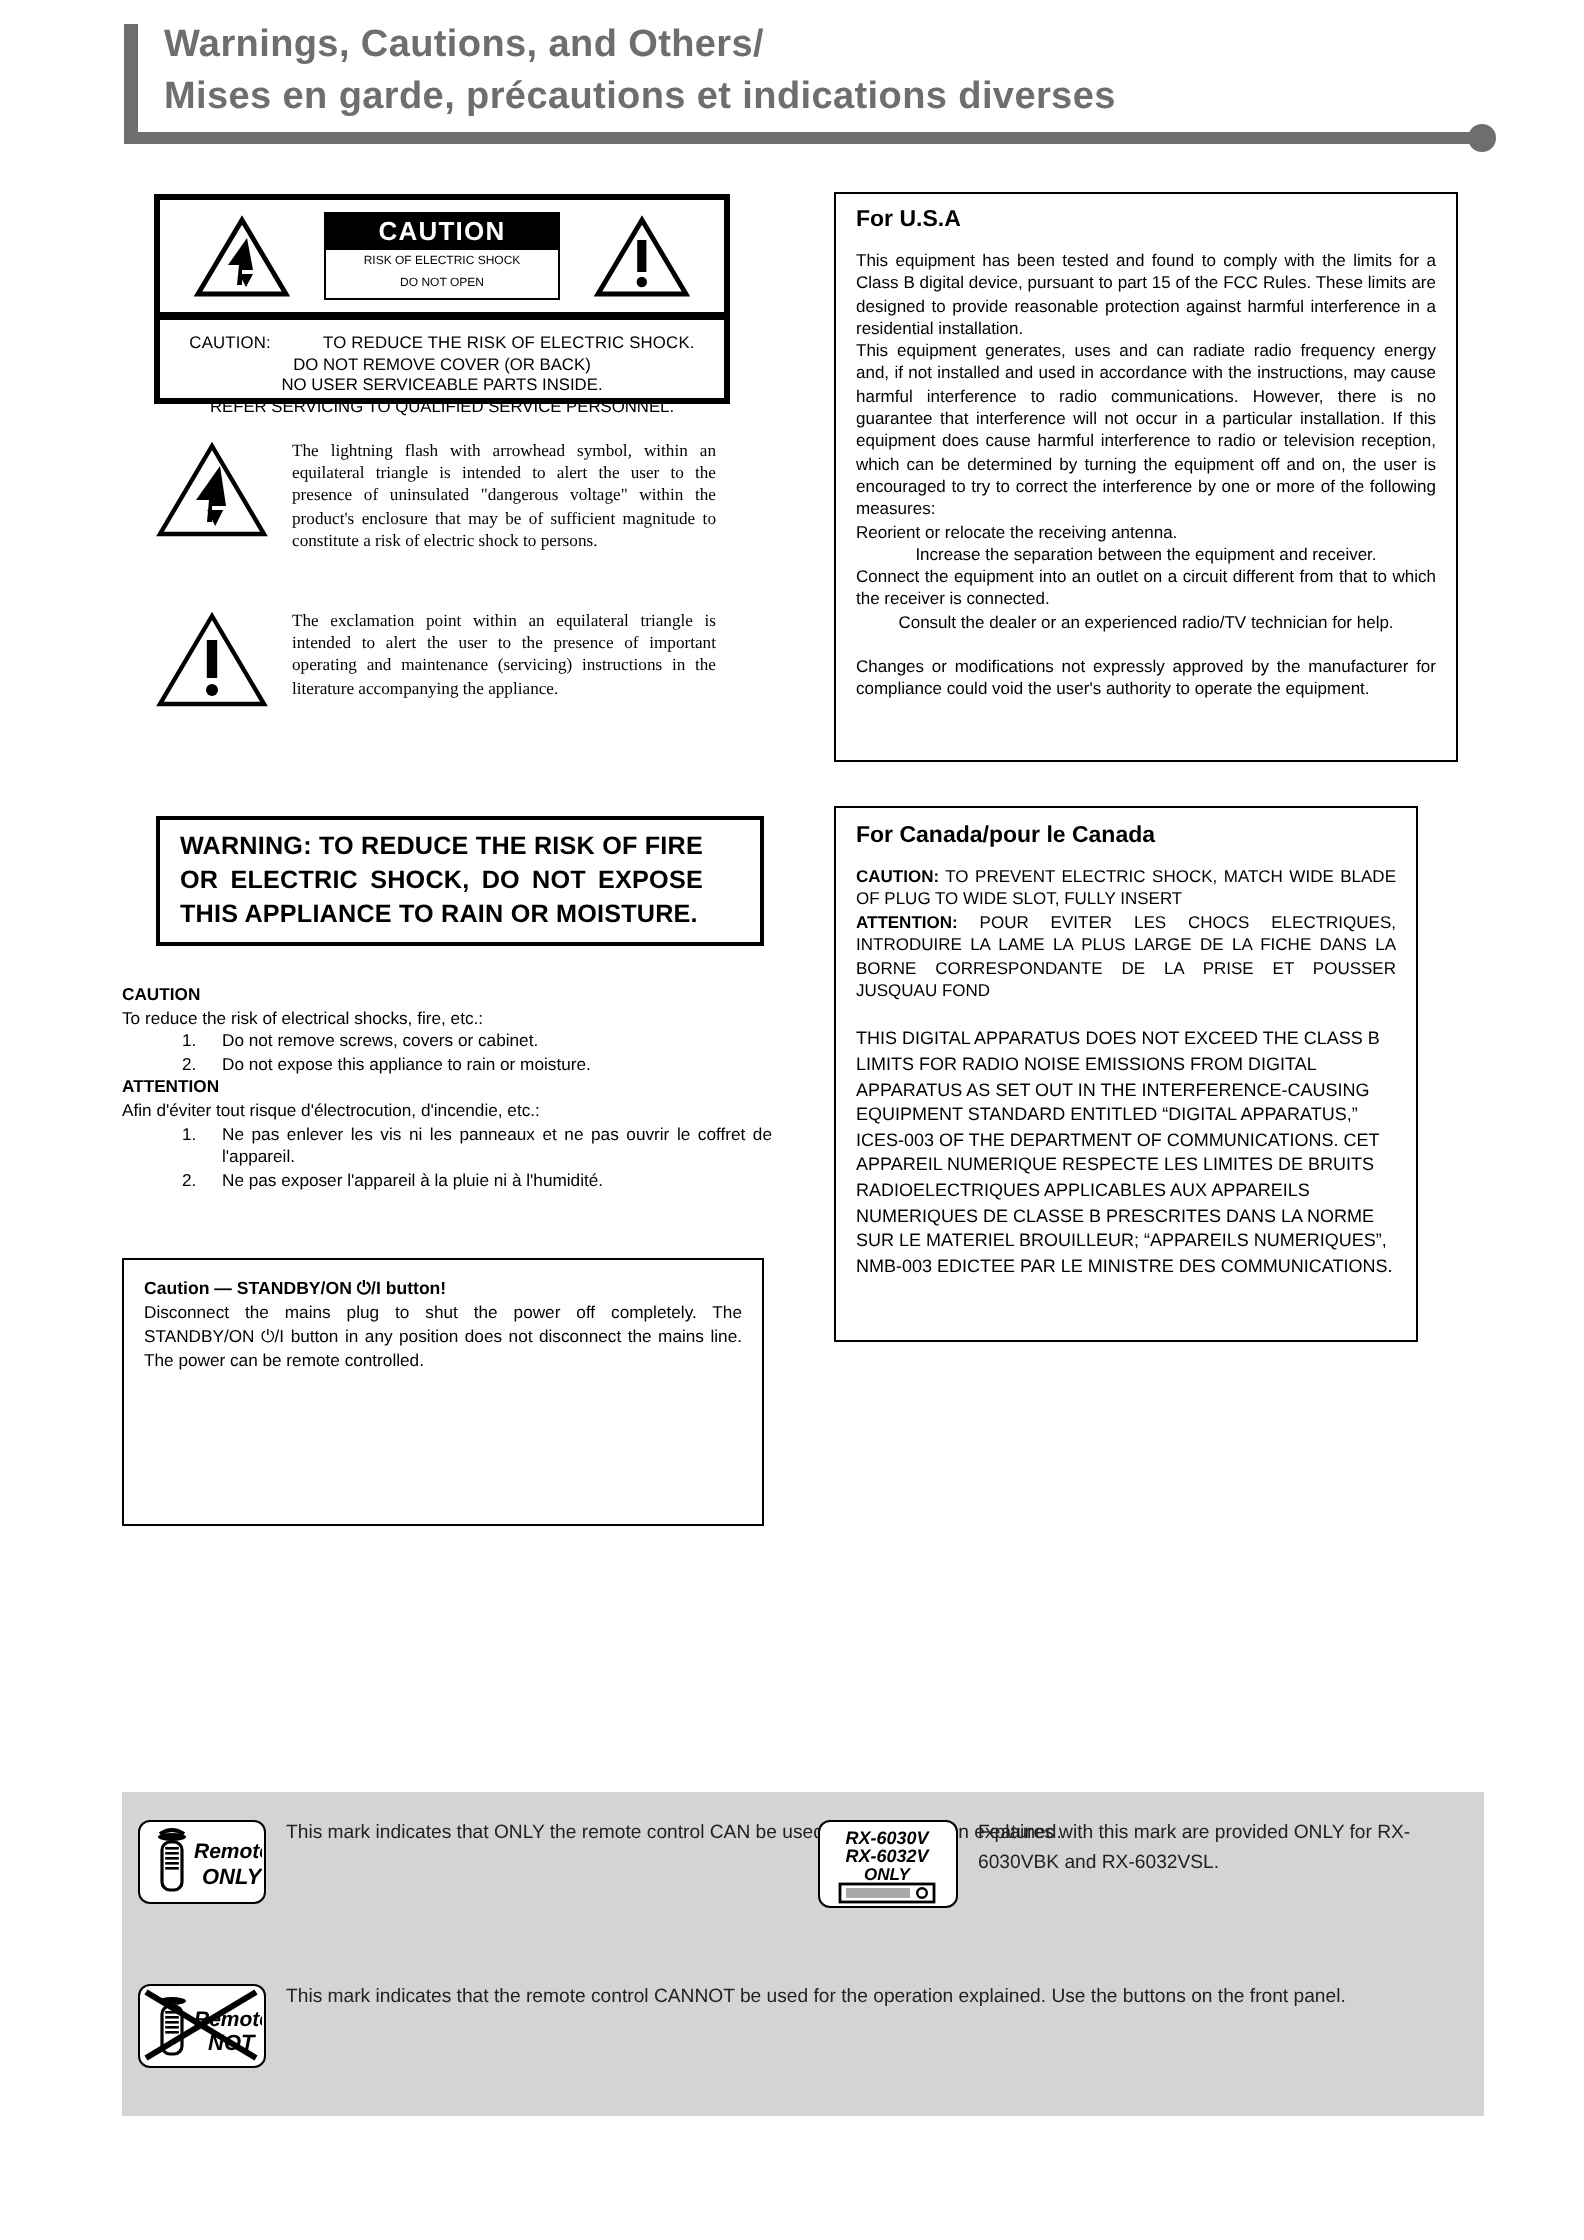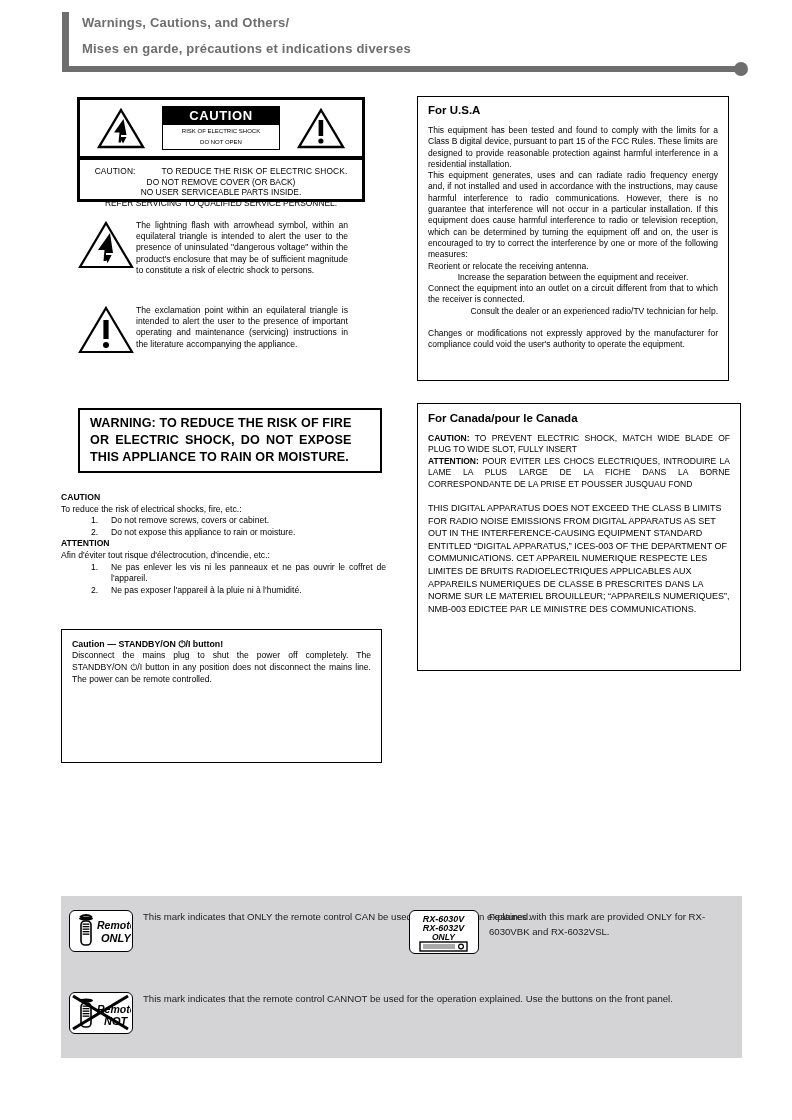--- a/index.html
+++ b/index.html
@@ -46,21 +46,21 @@
     top: 50px;
     width: 14px;
     height: 14px;
     border-radius: 50%;
     background: #6e6e6e;
   }
   #page-header .hdr-title {
     position: absolute;
     left: 20px;
     top: -2px;
-    font-size: 13px;
+    font-size: 19px;
     font-weight: bold;
     line-height: 26px;
     color: #6e6e6e;
     letter-spacing: 0.2px;
     white-space: nowrap;
   }
 
   
   .box {
     position: absolute;
@@ -117,20 +117,22 @@
     letter-spacing: 0.1px;
   }
   #caution-symbol-box .cs-bottom .cs-line1 .cs-lbl { margin-right: 26px; }
 
   .tri-svg { display: block; }
 
   
   .sym-row {
     position: absolute;
     display: flex;
+    gap: 10px;
+    font-family: Liberation Serif, serif;
   }
   .sym-row .sym-icon { flex: 0 0 auto; width: 58px; }
   .sym-row .sym-text {
     font-size: 8.6px;
     line-height: 11.2px;
     text-align: justify;
     width: 212px;
   }
   #sym-row-lightning { left: 78px; top: 220px; }
   #sym-row-exclaim   { left: 78px; top: 305px; }
@@ -236,21 +238,21 @@
     line-height: 11.3px;
     text-align: justify;
   }
   #usa-box .bx-para.last { text-align: justify; }
   #usa-box .bx-gap { height: 11px; }
 
   
   #canada-box {
     left: 417px;
     top: 403px;
-    width: 324px;
+    width: 292px;
     height: 268px;
     padding: 8px 10px 6px;
   }
   #canada-box .bx-title {
     font-size: 11.5px;
     font-weight: bold;
     margin-bottom: 9px;
   }
   #canada-box .bx-para {
     font-size: 8.5px;
@@ -398,21 +400,21 @@
   <div class="sb-gap"></div>
 </div>
 
 <div class="box" id="usa-box">
   <div class="bx-title">For U.S.A</div>
   <div class="bx-para">This equipment has been tested and found to comply with the limits for a Class B digital device, pursuant to part 15 of the FCC Rules. These limits are designed to provide reasonable protection against harmful interference in a residential installation.</div>
   <div class="bx-para">This equipment generates, uses and can radiate radio frequency energy and, if not installed and used in accordance with the instructions, may cause harmful interference to radio communications. However, there is no guarantee that interference will not occur in a particular installation. If this equipment does cause harmful interference to radio or television reception, which can be determined by turning the equipment off and on, the user is encouraged to try to correct the interference by one or more of the following measures:</div>
   <div class="bx-para" style="text-align:left">Reorient or relocate the receiving antenna.</div>
   <div class="bx-para" style="text-align:center">Increase the separation between the equipment and receiver.</div>
   <div class="bx-para">Connect the equipment into an outlet on a circuit different from that to which the receiver is connected.</div>
-  <div class="bx-para" style="text-align:right">Consult the dealer or an experienced radio/TV technician for help.</div>
+  <div class="bx-para" style="text-align:center">Consult the dealer or an experienced radio/TV technician for help.</div>
   <div class="bx-gap"></div>
   <div class="bx-para last">Changes or modifications not expressly approved by the manufacturer for compliance could void the user's authority to operate the equipment.</div>
 </div>
 
 <div class="box" id="canada-box">
   <div class="bx-title">For Canada/pour le Canada</div>
   <div class="bx-para"><b>CAUTION:</b><span> TO PREVENT ELECTRIC SHOCK, MATCH WIDE BLADE OF PLUG TO WIDE SLOT, FULLY INSERT</span></div>
   <div class="bx-para"><b>ATTENTION:</b><span> POUR EVITER LES CHOCS ELECTRIQUES, INTRODUIRE LA LAME LA PLUS LARGE DE LA FICHE DANS LA BORNE CORRESPONDANTE DE LA PRISE ET POUSSER JUSQUAU FOND</span></div>
   <div class="bx-gap"></div>
   <div class="bx-block">THIS DIGITAL APPARATUS DOES NOT EXCEED THE CLASS B LIMITS FOR RADIO NOISE EMISSIONS FROM DIGITAL APPARATUS AS SET OUT IN THE INTERFERENCE-CAUSING EQUIPMENT STANDARD ENTITLED “DIGITAL APPARATUS,” ICES-003 OF THE DEPARTMENT OF COMMUNICATIONS. CET APPAREIL NUMERIQUE RESPECTE LES LIMITES DE BRUITS RADIOELECTRIQUES APPLICABLES AUX APPAREILS NUMERIQUES DE CLASSE B PRESCRITES DANS LA NORME SUR LE MATERIEL BROUILLEUR; “APPAREILS NUMERIQUES”, NMB-003 EDICTEE PAR LE MINISTRE DES COMMUNICATIONS.</div>

